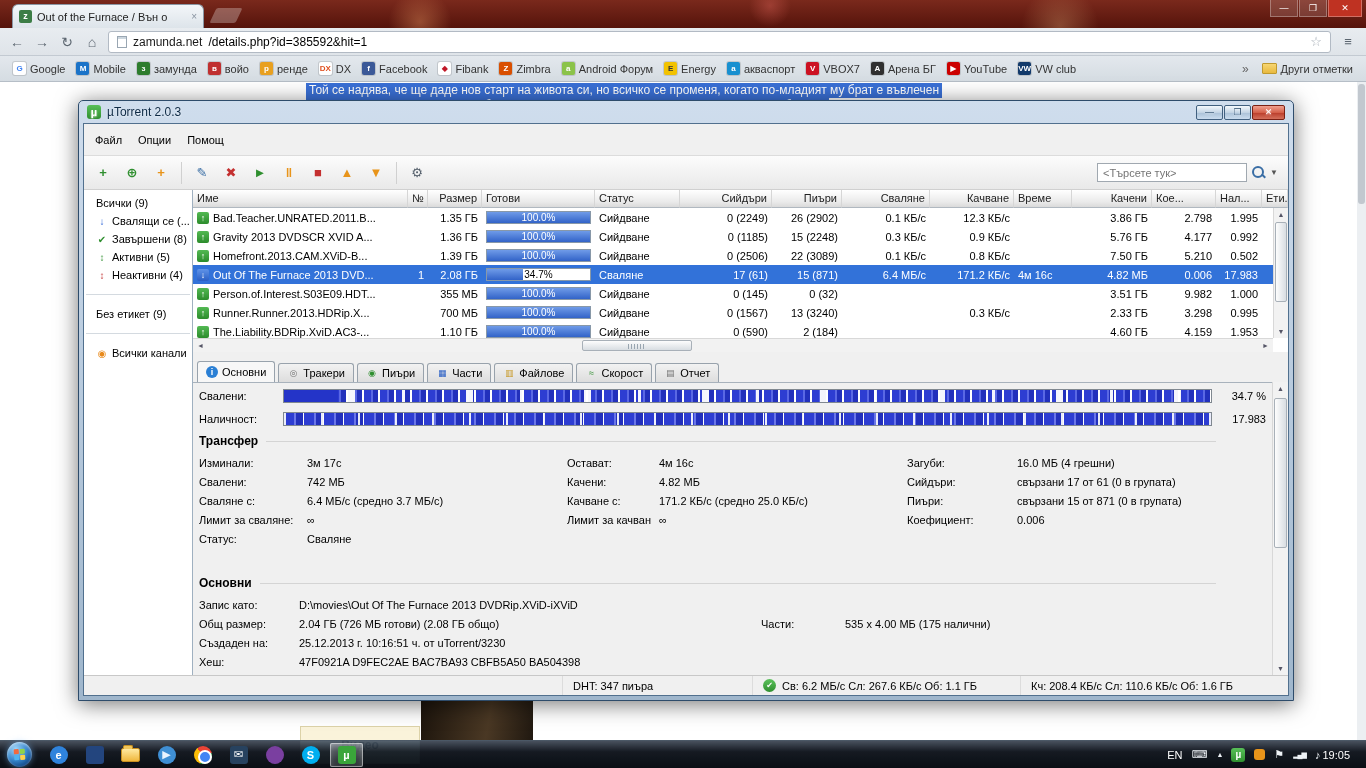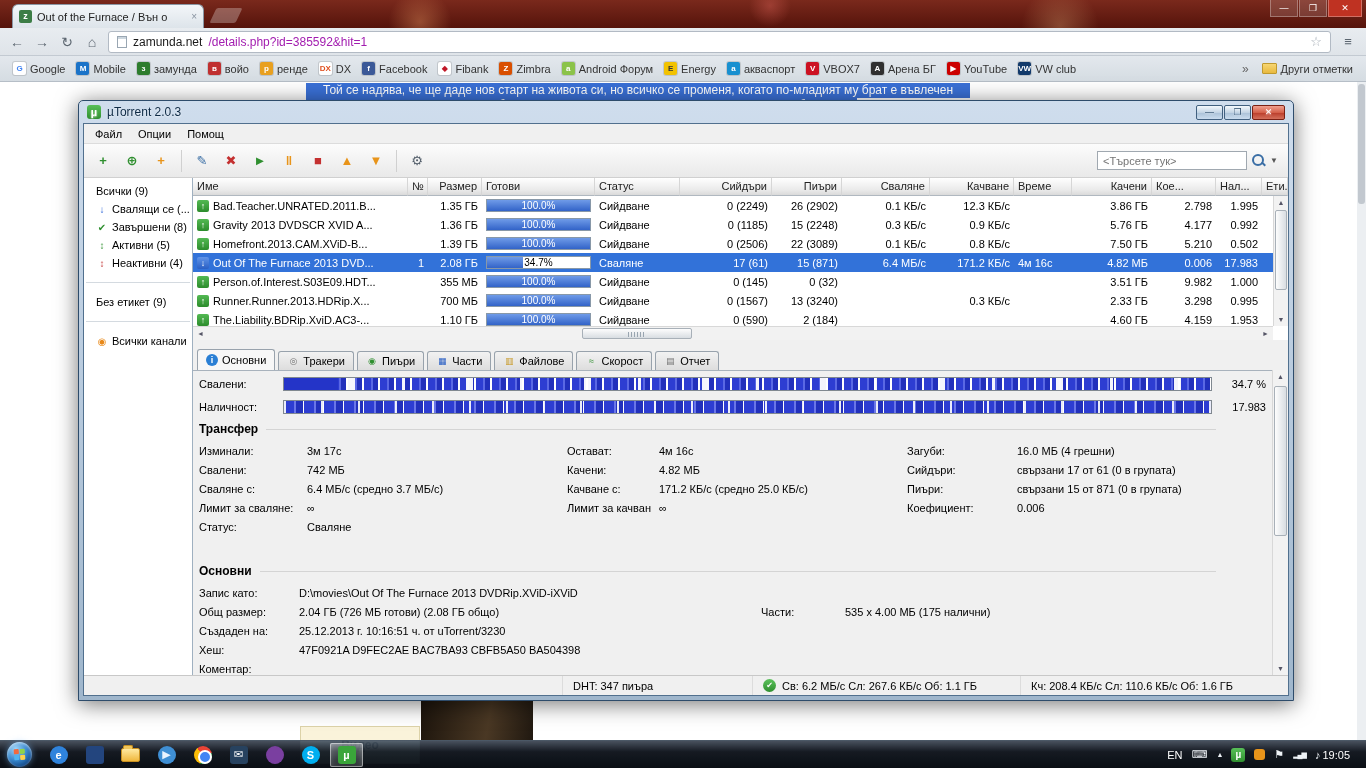--- a/index.html
+++ b/index.html
@@ -20,48 +20,48 @@
 .tab-x{color:#8893a0;font-size:10px;flex:none}
 .newtab{position:absolute;left:213px;top:8px;width:26px;height:15px;background:rgba(255,255,255,.28);border-radius:2px;transform:skewX(-25deg)}
 .winbtns{position:absolute;top:0;right:4px;display:flex;gap:1px}
 .wb{width:28px;height:17px;color:#fff;font-size:9px;line-height:16px;text-align:center;background:rgba(255,255,255,.14);border:1px solid rgba(255,255,255,.3);border-top:none}
 .wb.close{background:#bf3222;width:34px}
 .navbar{position:absolute;left:0;top:28px;right:0;height:28px;background:linear-gradient(#e8ecf0,#dfe4e9);border-bottom:1px solid #c3cad2;display:flex;align-items:center;gap:7px;padding:0 8px}
 .nbtn{color:#5c6670;font-size:14px;width:18px;text-align:center}
 .omnibox{flex:1;height:22px;background:#fff;border:1px solid #b2bac4;border-radius:3px;display:flex;align-items:center;gap:6px;padding:0 8px;font-size:12px}
 .page-ic{width:10px;height:12px;border:1px solid #99a6b2;background:#fff;box-shadow:inset 0 2px 0 #ccd6de;flex:none}
 .url-host{color:#1a1a1a;white-space:nowrap}
-.url-rest{color:#a21caf;flex:1;overflow:hidden;white-space:nowrap}
+.url-rest{color:#000000;flex:1;overflow:hidden;white-space:nowrap}
 .star{color:#a5adb6;font-size:13px;flex:none}
 .menu-btn{width:20px;color:#5c6670;font-size:13px;text-align:center}
 .bookmarks{position:absolute;left:0;top:56px;right:0;height:26px;background:linear-gradient(#e3e8ed,#d5dce2);border-bottom:1px solid #b6bec7;display:flex;align-items:center;padding:0 8px;font-size:11px;color:#333}
 #bookmarks-items{display:flex;align-items:center;gap:1px;overflow:hidden;flex:1}
 .bm{display:flex;align-items:center;gap:4px;padding:3px 5px;border-radius:2px;white-space:nowrap}
 .fav{width:13px;height:13px;border-rad1ius:2px;border-radius:2px;font-weight:bold;font-size:8px;line-height:13px;text-align:center;flex:none;box-shadow:0 0 0 1px rgba(0,0,0,.12)}
 .bm-right{display:flex;align-items:center;gap:8px;margin-left:auto;padding-left:8px}
 .chev{color:#666;font-size:12px}
 .folder-ic{width:15px;height:11px;background:linear-gradient(#f7d672,#e8b93e);border:1px solid #c09a2e;border-radius:1px}
 .pagearea{position:absolute;left:0;top:82px;right:0;bottom:0;background:#fff}
-.sel-line{position:absolute;background:#3a70d6;color:#fff;font-size:12px;line-height:15px;white-space:nowrap;overflow:hidden;padding:0 17px}
+.sel-line{position:absolute;background:#3a70d6;color:#fff;font-size:12px;line-height:15px;white-space:nowrap;overflow:hidden;padding:0 3px}
 .sel1{left:306px;top:1px;height:15px;max-width:750px}
 .sel2{left:306px;top:16px;height:15px;max-width:700px}
 .video-cell{position:absolute;left:300px;top:644px;width:120px;height:38px;background:#faf3da;border:1px solid #dcd2a8;display:flex;align-items:center;justify-content:center;font-weight:bold;font-size:12px;color:#333}
 .thumb{position:absolute;left:421px;top:618px;width:112px;height:40px;background:linear-gradient(100deg,#1c140c,#4a3824 60%,#201810)}
 .pg-scroll{position:absolute;right:0;top:0;bottom:0;width:9px;background:#eceff2}
 .pg-thumb{position:absolute;right:1px;top:2px;width:7px;height:120px;background:#c2c8cf;border-radius:3px}
 
 
 .ut-win{position:absolute;left:78px;top:100px;width:1216px;height:601px;border-radius:5px 5px 0 0;background:linear-gradient(#cfdded,#9fb6cc);border:1px solid #2e4c6b;box-shadow:0 3px 22px rgba(0,0,0,.55)}
 .ut-title{height:22px;display:flex;align-items:center;gap:6px;padding:0 8px;font-size:12px;color:#0e2a45;text-shadow:0 1px 2px rgba(255,255,255,.7)}
 .ut-logo{width:14px;height:14px;border-radius:3px;background:linear-gradient(#58c058,#2f8f2f);color:#fff;font-weight:bold;font-size:11px;line-height:14px;text-align:center;flex:none}
 .ut-btns{margin-left:auto;display:flex;gap:1px}
 .utb{width:27px;height:15px;border:1px solid #41607f;border-radius:2px;background:linear-gradient(#f4f9fd,#c3d4e4 50%,#a9c0d6 50%,#cadcee);color:#2a4a68;font-size:9px;line-height:13px;text-align:center}
 .utb.close{background:linear-gradient(#f0a090,#d4604a 50%,#b93a28 50%,#d4705c);color:#fff;border-color:#7a2014;width:33px}
 .ut-inner{position:absolute;left:4px;right:4px;top:22px;bottom:4px;background:#f0f0f0;border:1px solid #51708e;display:flex;flex-direction:column;overflow:hidden}
-.ut-menubar{height:20px;display:flex;align-items:center;gap:2px;padding:0 4px;font-size:11px;border-bottom:1px solid #dcdcdc}
+.ut-menubar{height:32px;display:flex;align-items:center;gap:2px;padding:0 4px;font-size:11px;border-bottom:1px solid #dcdcdc}
 .mi{padding:2px 7px}
 .ut-toolbar{height:34px;display:flex;align-items:center;gap:3px;padding:0 6px;background:linear-gradient(#fcfcfc,#e9e9e9);border-bottom:1px solid #d0d0d0}
 .tbtn{width:26px;height:24px;border-radius:3px;font-size:13px;font-weight:bold;display:grid;place-items:center}
 .tsep{width:1px;height:22px;background:#d0d0d0;margin:0 4px}
 .searchwrap{margin-left:auto;display:flex;align-items:center;gap:4px;padding-right:4px}
 .search{width:150px;height:19px;border:1px solid #a0a8b0;background:#fff;font-size:11px;color:#999;padding:0 5px;font-family:"Liberation Sans","DejaVu Sans",sans-serif}
 .mag{width:15px;height:15px;position:relative}
 .mag::before{content:"";position:absolute;left:1px;top:1px;width:8px;height:8px;border:2px solid #3a6ea5;border-radius:50%}
 .mag::after{content:"";position:absolute;left:10px;top:10px;width:5px;height:2px;background:#3a6ea5;transform:rotate(45deg)}
 .drop{font-size:8px;color:#555}

